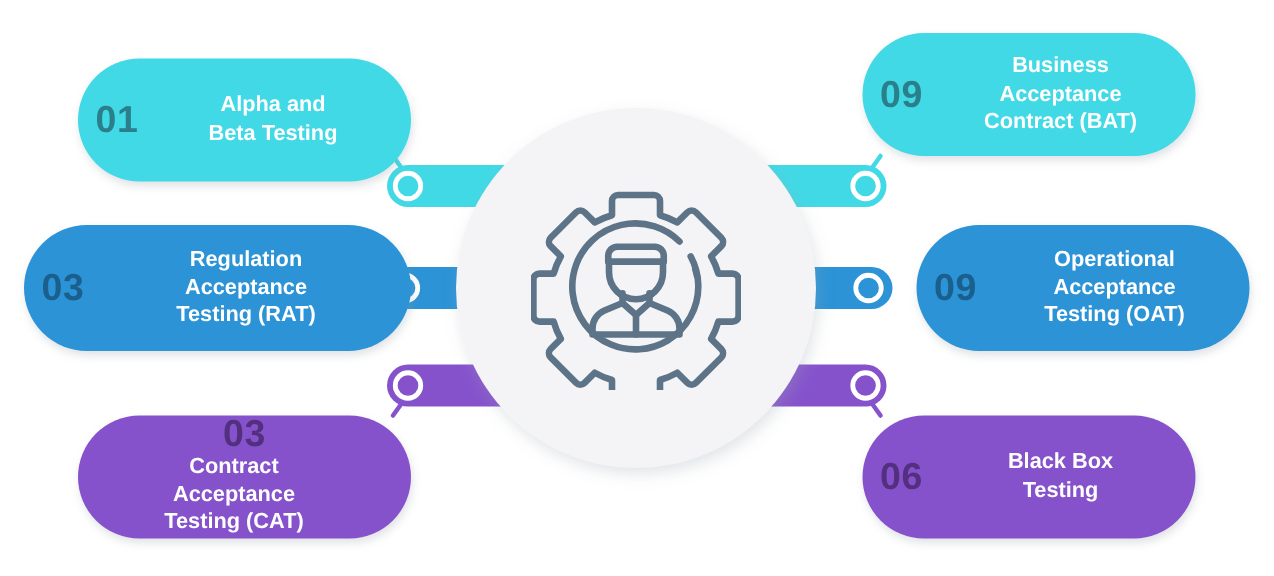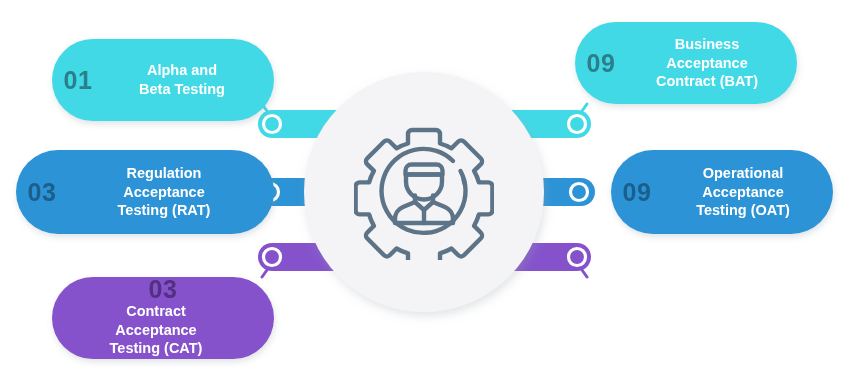--- a/index.html
+++ b/index.html
@@ -176,14 +176,19 @@
 Contract (BAT)</div>
   </div>
 
   <div class="pill right" id="pill-5" style="background:#2B93D6; filter: drop-shadow(1px 3px 3px rgba(140,150,160,0.28));">
     <div class="pill-num" style="color:#1b5f8c;">09</div>
     <div class="pill-label" style="white-space:pre-line;">Operational
 Acceptance
 Testing (OAT)</div>
   </div>
 
+  <div class="pill right" id="pill-6" style="background:#8552CC; filter: drop-shadow(1px 3px 3px rgba(140,150,160,0.28));">
+    <div class="pill-num" style="color:#53307f;">06</div>
+    <div class="pill-label" style="white-space:pre-line;">Black Box
+Testing</div>
+  </div>
 
 </div>
 
 </body></html>

